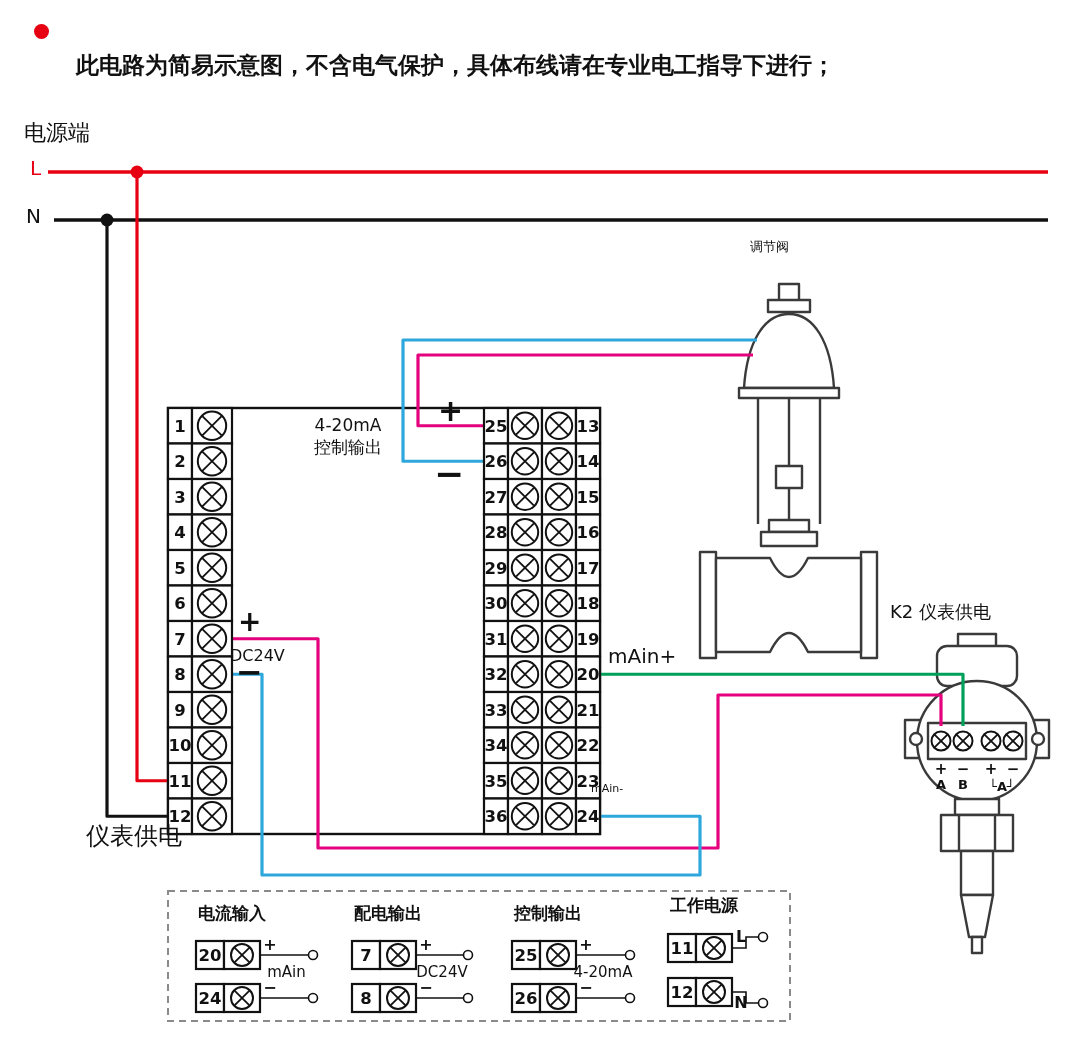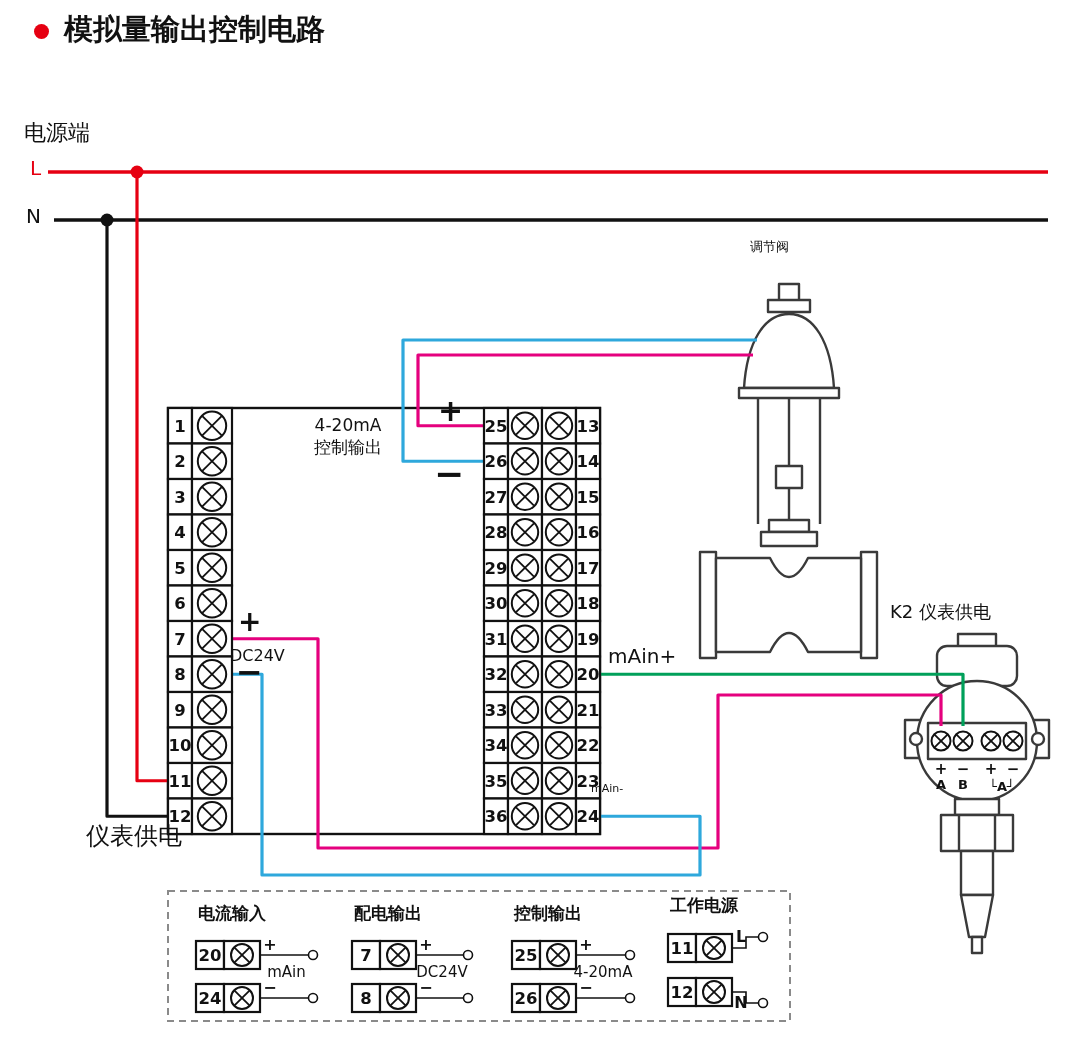--- a/index.html
+++ b/index.html
@@ -414,21 +414,21 @@
         <circle cx="714" cy="992" r="11" class="scr"></circle>
         <line x1="706.52" y1="984.52" x2="721.48" y2="999.48" class="scrx"></line>
         <line x1="706.52" y1="999.48" x2="721.48" y2="984.52" class="scrx"></line>
         <path d="M732,992 H746 V1003 H758.5" class="lwire"></path>
         <circle cx="763" cy="1003" r="4.5" class="lterm"></circle>
         <text x="741" y="1008" class="lsign">N</text>
       </g>
   </svg>
 
   <span id="bullet"></span>
-  <div class="lbl title">模拟量输出控制电路</div>
+  <div class="lbl subtitle">此电路为简易示意图，不含电气保护，具体布线请在专业电工指导下进行；</div>
   <div class="lbl" style="left:24px;top:118px;font-size:22px">电源端</div>
   <div class="lbl" style="left:30px;top:156px;font-size:20px;color:var(--c-red)">L</div>
   <div class="lbl" style="left:26px;top:204px;font-size:20px">N</div>
   <div class="lbl" style="left:750px;top:238px;font-size:13px">调节阀</div>
   <div class="lbl" style="left:890px;top:600px;font-size:18px">K2 仪表供电</div>
   <div class="lbl ctr" style="left:292px;top:414px;width:112px;font-size:17px;line-height:22px">
     <div>4-20mA</div>
     <div>控制输出</div>
   </div>
   <div class="lbl sign" style="left:438px;top:396px;font-size:30px">+</div>

